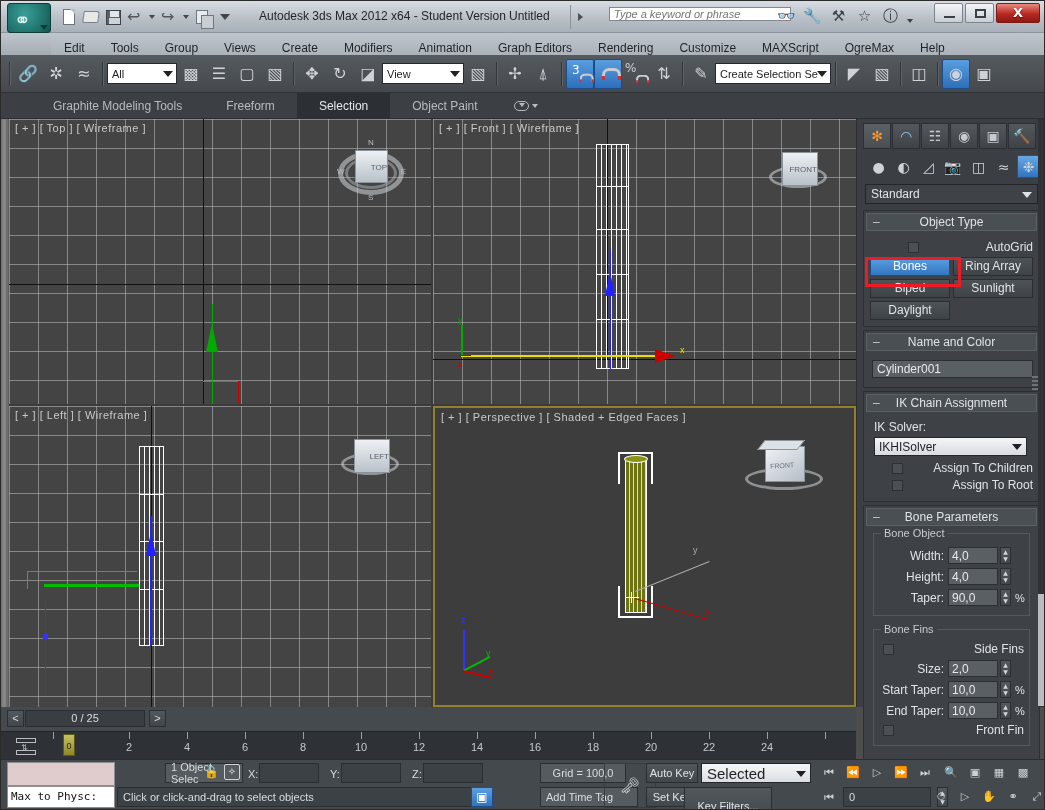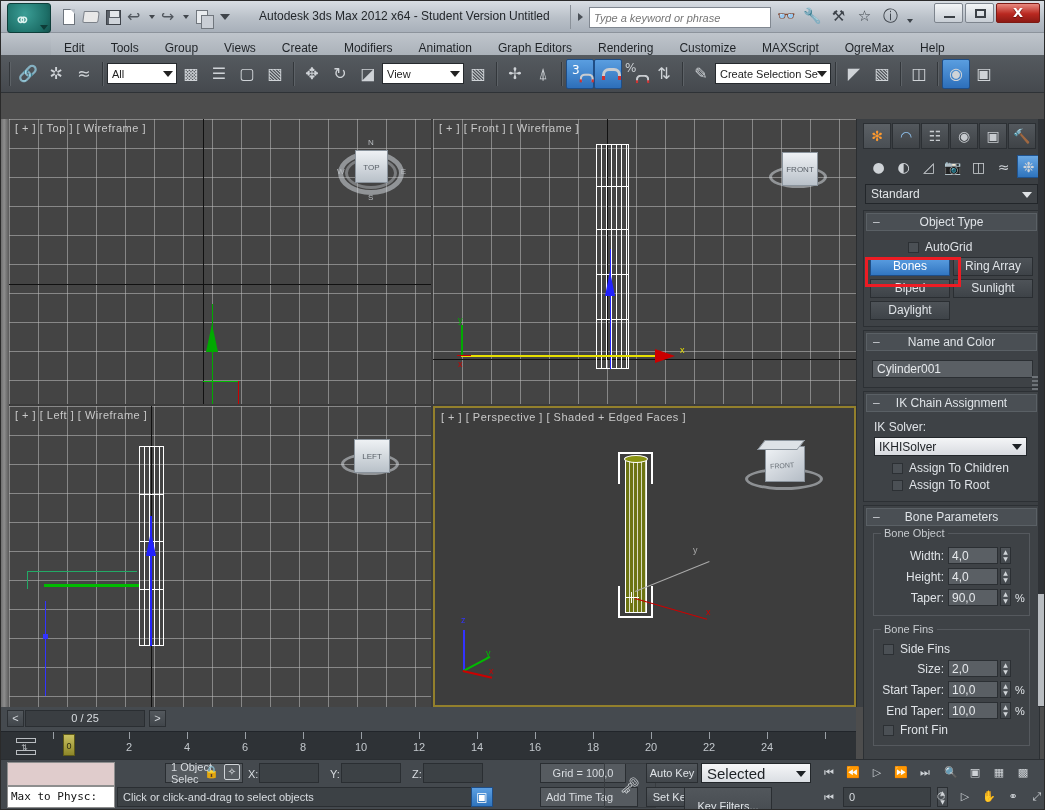--- a/index.html
+++ b/index.html
@@ -44,21 +44,21 @@
   .copyico:after{content:"";position:absolute;left:4px;top:4px;width:11px;height:12px;background:#c9ced5;border:1px solid #70767d;}
   .dnarrow{ position:absolute; left:5px;top:7px;width:0;height:0;border-left:5px solid transparent;
             border-right:5px solid transparent;border-top:6px solid #3f444a; }
 
   .apptitle{ position:absolute; left:258px; top:8px; font-size:12px; color:#23272b; white-space:nowrap;
              font-family:"Liberation Sans", sans-serif; }
   .untitled{ position:absolute; left:508px; top:8px; font-size:12px; color:#23272b; }
   .tb-sep{ position:absolute; left:569px; top:4px; width:1px; height:24px; background:#8a9199; }
   .tb-caret{ position:absolute; left:577px; top:12px; width:0;height:0;
       border-top:4px solid transparent;border-bottom:4px solid transparent;border-left:5px solid #4a5057;}
-  .searchbox{ position:absolute; left:588px; top:6px; width:182px; height:21px; background:#fff;
+  .searchbox{ position:absolute; left:608px; top:6px; width:182px; height:14px; background:#fff;
      border:1px solid #818891; }
   .searchbox input{ width:100%;height:100%;border:0;outline:0;background:transparent;
      font-family:"Liberation Sans",sans-serif; font-size:11px; color:#555; padding-left:4px; font-style:italic;}
   .titleicons{ position:absolute; left:776px; top:5px; display:flex; gap:7px; align-items:center; }
   .ticon{ width:19px;height:21px; color:#3c4249; font-size:15px; text-align:center; line-height:21px;
           font-family:"DejaVu Sans", sans-serif; }
   .helpcaret{ width:0;height:0;border-left:3px solid transparent;border-right:3px solid transparent;
               border-top:4px solid #3c4249; margin-top:8px;}
 
   .winbtns{ position:absolute; right:6px; top:2px; display:flex; gap:2px; }
@@ -126,21 +126,21 @@
   .persp{ background:#3d3d3d; }
 
   
   .viewcube{ position:absolute; width:70px; height:70px; }
   .vc-ring{ position:absolute; left:2px; top:14px; width:66px; height:44px; border-radius:50%;
      border:5px solid rgba(210,215,220,.55); }
   .vc-ring2{ position:absolute; left:9px; top:20px; width:52px; height:32px; border-radius:50%;
      border:3px solid rgba(190,195,200,.45); }
   .vc-face{ position:absolute; left:19px; top:13px; width:33px; height:33px;
      background:linear-gradient(#eef1f4,#b9c1c9); border:1px solid #8b949d; }
-  .vc-face span{ display:block; text-align:center; line-height:33px; font-size:8px; color:#596068;
+  .vc-face span{ display:block; text-align:right; line-height:33px; font-size:8px; color:#596068;
      font-family:"Liberation Sans",sans-serif; }
   .vc-nsew{ position:absolute; font-size:8px; color:#b9bdc1; }
 
   
   .tripod{ position:absolute; }
   .axlbl{ position:absolute; font-size:9px; font-family:"Liberation Sans",sans-serif; }
   .cylwire{ position:absolute; border:1px solid #fff; }
 
   
   .cmdpanel{ position:absolute; left:855px; top:118px; width:190px; height:588px;
@@ -164,21 +164,21 @@
      display:flex; align-items:center; justify-content:center; position:relative;
      color:#dfe3e7; font-size:12px; }
   .roll-head .minus{ position:absolute; left:6px; top:1px; color:#c9cdd1; font-size:12px; }
   .roll-body{ padding:4px 6px 6px 6px; }
   .grpbox{ border:1px solid #55595e; margin:7px 3px 13px 3px; padding:9px 5px 5px 5px; position:relative; }
   .grpbox > .gtitle{ position:absolute; left:7px; top:-7px; background:#3e4246; padding:0 3px;
      font-size:11px; color:#c7cbcf; }
   .mbtn{ background:linear-gradient(#4e5358,#3e4348); border:1px solid #2a2e32;
      color:#dfe3e7; font-size:12px; text-align:center; height:19px; line-height:17px; }
   .mbtn.on{ background:linear-gradient(#5c9fe2,#3176c1); border-color:#1f4d85; color:#fff; }
-  .cbrow{ display:flex; align-items:center; gap:6px; font-size:12px; color:#dfe3e7; margin:3px 0; }
+  .cbrow{ display:flex; align-items:center; gap:12px; font-size:12px; color:#dfe3e7; margin:3px 0;justify-content:space-between; }
   .cbox{ width:11px;height:11px; background:#4b5055; border:1px solid #2c3034; }
   .namefield{ display:flex; gap:12px; padding:3px 2px; }
   .namefield input{ flex:1; height:18px; background:#5a5f64; border:1px solid #2b2f33; color:#e6e9ec;
      font-size:12px; padding-left:4px; font-family:"Liberation Sans",sans-serif; outline:none; }
   .swatch{ width:20px;height:18px; background:#8a9411; border:1px solid #2b2f33; }
   .ddown{ height:19px; background:linear-gradient(#f4f5f7,#d8dbe0); border:1px solid #23272b;
      color:#1d2125; font-size:12px; display:flex; align-items:center; padding-left:4px; position:relative; }
   .ddown .arr{ position:absolute; right:4px; top:6px; width:0;height:0;
      border-left:5px solid transparent;border-right:5px solid transparent;border-top:6px solid #1d2125; }
   .sprow{ display:flex; align-items:center; justify-content:flex-end; gap:4px; margin:4px 0; font-size:12px; }
@@ -367,20 +367,31 @@
     <div class="tsep"></div>
     <div class="tbtn">◤</div>
     <div class="tbtn">▧</div>
     <div class="tsep"></div>
     <div class="tbtn">◫</div>
     <div class="tsep"></div>
     <div class="tbtn active">◉</div>
     <div class="tbtn">▣</div>
   </div>
 
+  <div class="ribbon">
+    <div style="width:30px"></div>
+    <div class="rtab">Graphite Modeling Tools</div>
+    <div class="rtab">Freeform</div>
+    <div class="rtab active">Selection</div>
+    <div class="rtab">Object Paint</div>
+    <div class="rdrop">
+      <span class="rpill"></span>
+      <span class="rcaret"></span>
+    </div>
+  </div>
 
   <div class="vpwrap">
     <div class="vsidebar"></div>
 
     <div class="vp" style="left:8px; top:0; width:422px; height:285px;">
       <div class="grid"></div>
 
       <div style="position:absolute;left:194px;top:0;width:1px;height:285px;background:#111"></div>
       <div style="position:absolute;left:0;top:165px;width:422px;height:1px;background:#111"></div>
 

